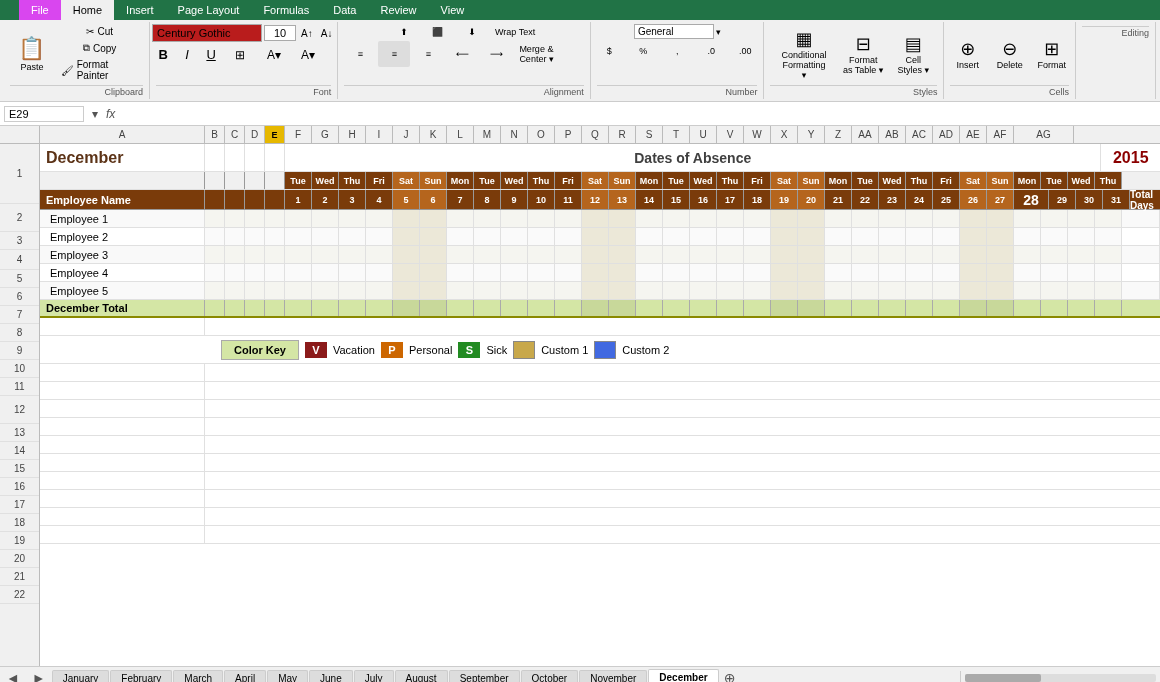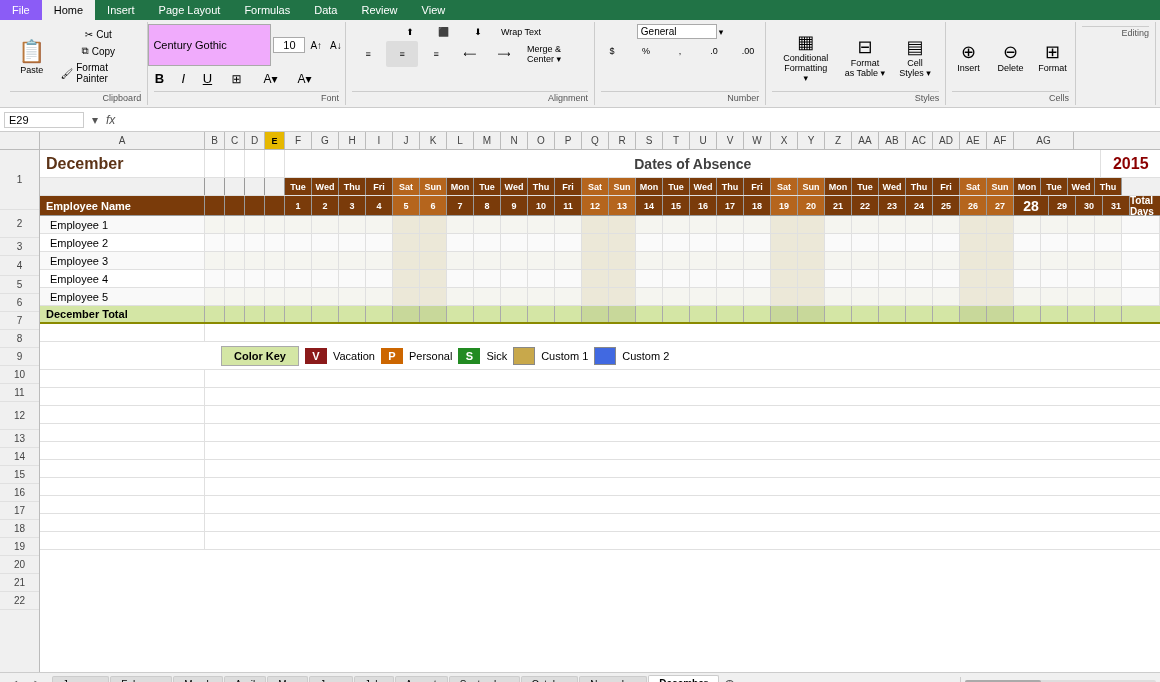--- a/index.html
+++ b/index.html
@@ -18,28 +18,28 @@
     
     .formula-bar { display: flex; align-items: center; border-bottom: 1px solid #ccc; padding: 2px 4px; background: #fff; height: 24px; }
     .cell-ref { width: 80px; border: 1px solid #ccc; padding: 1px 4px; font-size: 11px; margin-right: 4px; }
     .formula-input { flex: 1; border: none; outline: none; font-size: 11px; padding: 1px 4px; }
     .fx-label { font-style: italic; color: #555; margin: 0 4px; font-size: 12px; }
     .sheet-tab { padding: 2px 10px; font-size: 10px; border: 1px solid #ccc; border-bottom: none; background: #ddd; margin-right: 1px; cursor: pointer; border-radius: 2px 2px 0 0; }
     .sheet-tab.active { background: #fff; font-weight: bold; border-bottom: 1px solid #fff; }
 
     
     .font-selector { display: flex; align-items: center; gap: 2px; }
-    .font-name-box { width: 123px; border: 1px solid #aaa; padding: 14px 4px; font-size: 11px; background: #f0abfc; }
+    .font-name-box { width: 110px; border: 1px solid #aaa; padding: 2px 4px; font-size: 11px; background: #b91c1c; }
     .font-size-box { width: 32px; border: 1px solid #aaa; padding: 1px 2px; font-size: 11px; background: #fff; text-align: center; }
   </style>
 </head>
 <body>
 
 <div class="ribbon-tabs">
-  <div class="ribbon-tab active" style="background:#8b5cf6;color:#fff;">File</div>
+  <div class="ribbon-tab active" style="background:#d946ef;color:#fff;margin-left:19px;">File</div>
   <div class="ribbon-tab active" style="background:#f0f0f0;color:#000;">Home</div>
   <div class="ribbon-tab">Insert</div>
   <div class="ribbon-tab">Page Layout</div>
   <div class="ribbon-tab">Formulas</div>
   <div class="ribbon-tab">Data</div>
   <div class="ribbon-tab">Review</div>
   <div class="ribbon-tab">View</div>
 </div>
 
 <div class="ribbon-content">

